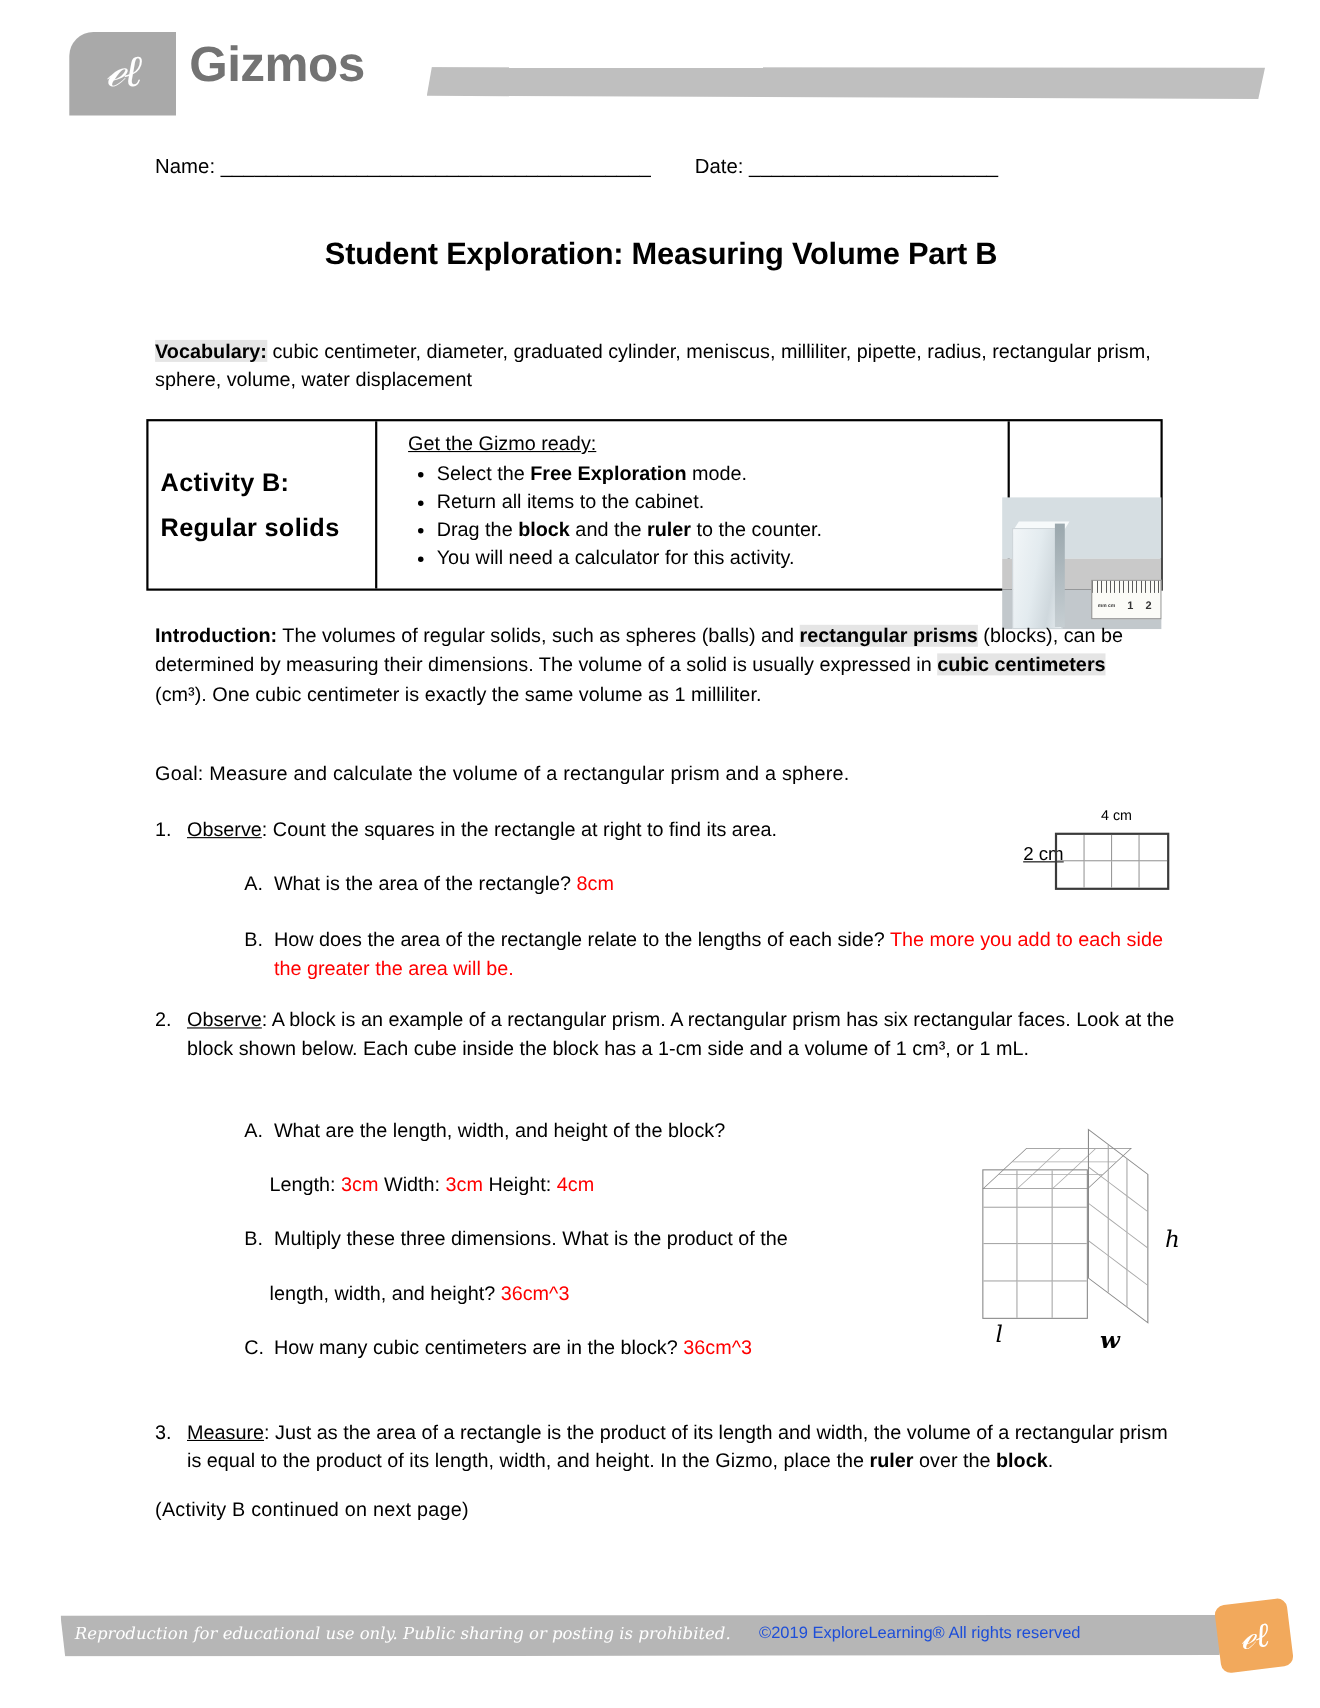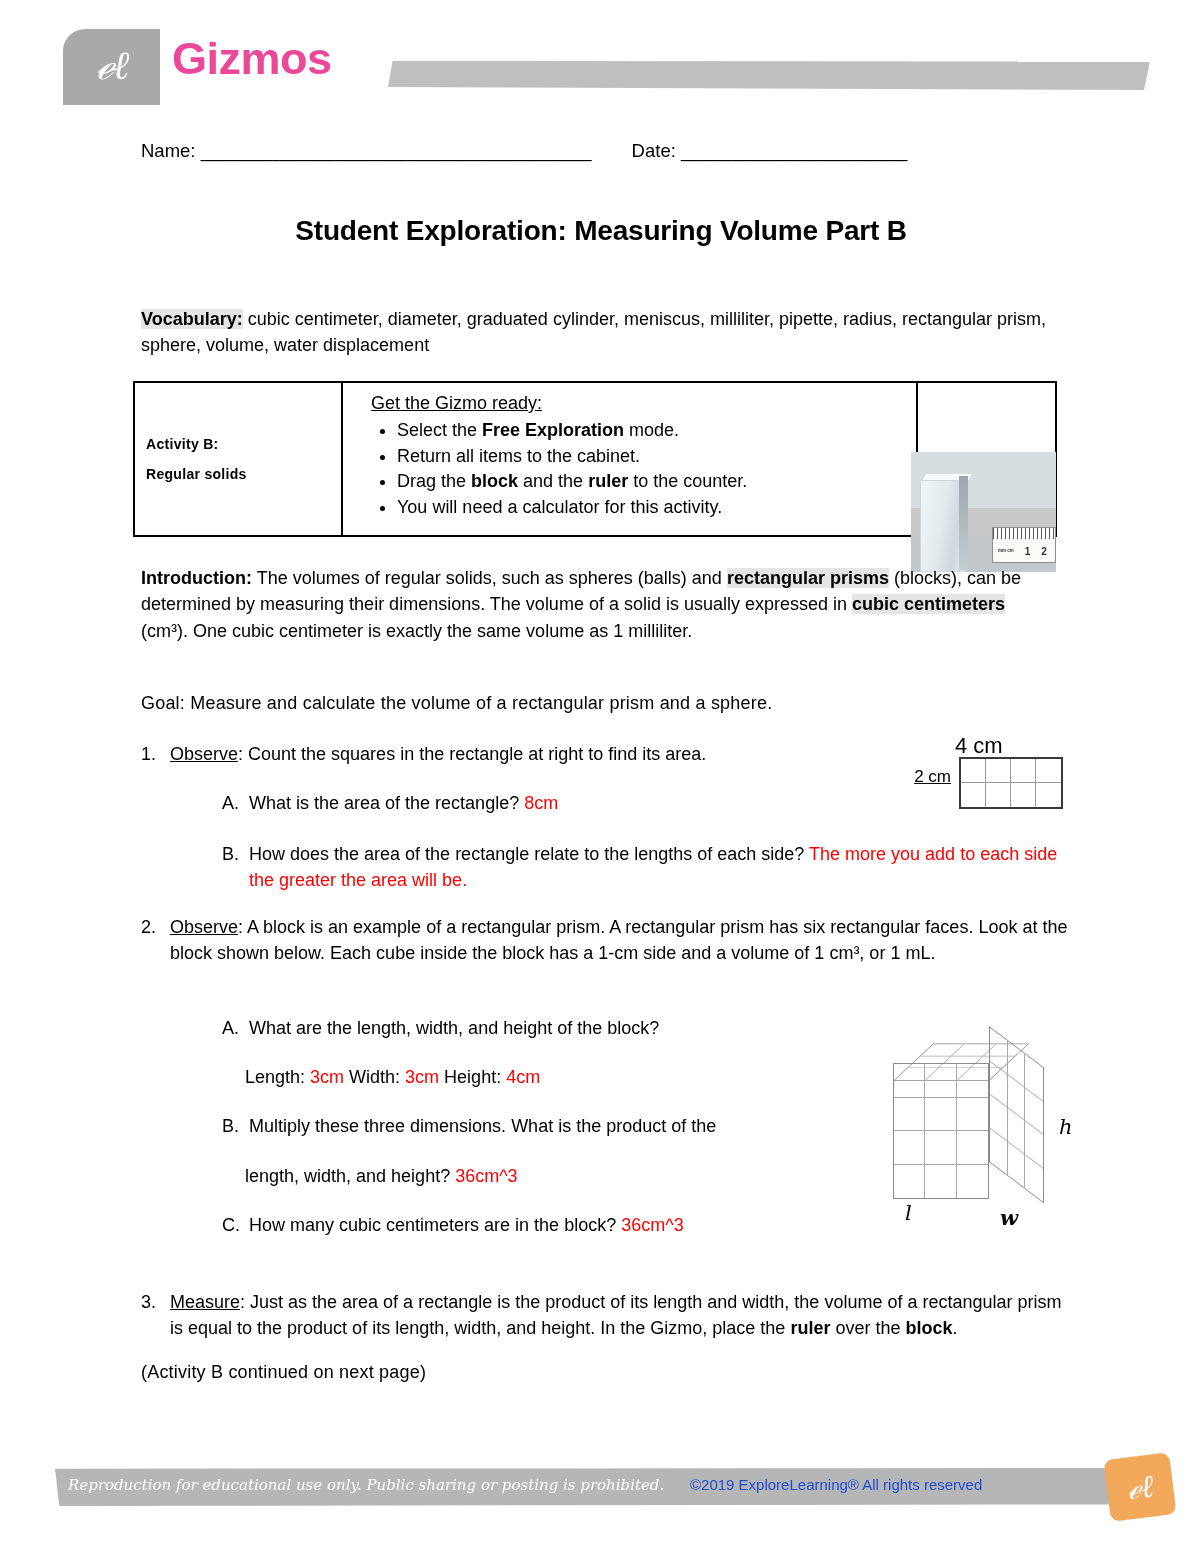--- a/index.html
+++ b/index.html
@@ -21,21 +21,21 @@
   }
   .logo-glyph {
     position:absolute; left:0; top:0; width:97px; height:76px;
     display:flex; align-items:center; justify-content:center;
     color:#ffffff; font-family:"DejaVu Serif", serif;
     font-style:italic; font-size:40px; line-height:1;
     letter-spacing:-1px; padding-bottom:4px;
   }
   .logo-word {
     position:absolute; left:172px; top:36px;
-    font-size:45px; font-weight:bold; color:#ec4899;
+    font-size:45px; font-weight:bold; color:#737373;
     letter-spacing:-0.5px; line-height:1;
   }
   .header-bar {
     position:absolute; left:388px; top:61px; width:762px; height:29px;
     background:#bfbfbf;
     clip-path: polygon(0.6% 0%, 100% 2%, 99.2% 100%, 0% 90%);
   }
 
   
   .page { position:absolute; left:0; top:0; width:1200px; height:1553px; }
@@ -64,21 +64,21 @@
     position:absolute; left:133px; top:381px;
     width:924px; height:156px;
     border:2px solid #000;
   }
   .act-col1 {
     position:absolute; left:0; top:0; width:208px; height:152px;
     border-right:2px solid #000;
     display:flex; flex-direction:column; justify-content:center;
     padding-left:11px;
   }
-  .act-col1 div { font-weight:bold; font-size:14px; letter-spacing:0.3px; margin:7px 0; }
+  .act-col1 div { font-weight:bold; font-size:23px; letter-spacing:0.3px; margin:7px 0; }
   .act-col2 {
     position:absolute; left:210px; top:0; width:573px; height:152px;
     border-right:2px solid #000; padding:10px 0 16px 26px;
   }
   .act-head { font-size:18px; text-decoration:underline; margin-bottom:4px; }
   .act-list { margin:0; padding-left:26px; font-size:18px; line-height:1.42; }
   .act-col3 {
     position:absolute; left:785px; top:0; width:135px; height:152px;
     overflow:visible;
   }
@@ -147,24 +147,24 @@
 
   .li { display:flex; }
   .li-n { width:29px; flex:0 0 29px; }
   .li-t { flex:1; }
   .li-n-al { width:27px; flex:0 0 27px; }
 
   
   .rect-fig { position:absolute; left:889px; top:733px; width:185px; height:85px; }
   .rect-label-top {
     position:absolute; left:66px; top:0; width:120px;
-    font-size:22px; text-align:left;
+    font-size:13px; text-align:center;
   }
   .rect-label-left {
-    position:absolute; left:0; top:34px; width:62px;
+    position:absolute; left:16px; top:34px; width:62px;
     font-size:17px; text-align:right;text-decoration:underline;
   }
   .rect-grid {
     position:absolute; left:70px; top:24px; width:104px; height:52px;
     border:2px solid #3a3a3a;
     display:grid; grid-template-columns:repeat(4,1fr); grid-template-rows:repeat(2,1fr);
   }
   .rect-grid i { border-right:1px solid #9a9a9a; border-bottom:1px solid #9a9a9a; display:block; }
   .rect-grid i:nth-child(4n) { border-right:none; }
   .rect-grid i:nth-child(n+5) { border-bottom:none; }

